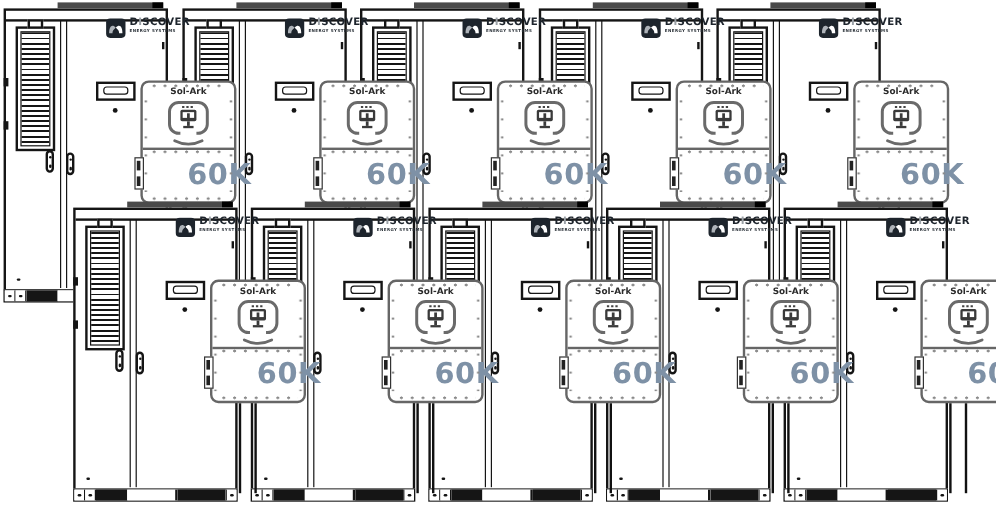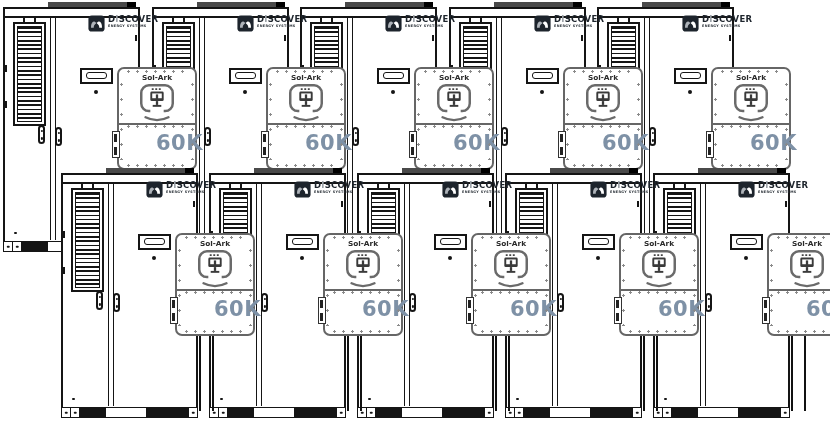--- a/index.html
+++ b/index.html
@@ -73,21 +73,21 @@
   .screws{position:absolute;background-image:radial-gradient(circle,#8a8a8a 1px,transparent 1.3px);}
   .st{left:5px;right:5px;top:1px;height:3px;background-size:9px 3px;}
   .sd{left:5px;right:5px;top:56px;height:3px;background-size:9px 3px;}
   .sb{left:5px;right:5px;bottom:1px;height:3px;background-size:9px 3px;}
   .sl{left:1px;top:8px;bottom:8px;width:3px;background-size:3px 15px;}
   .sr{right:1px;top:8px;bottom:8px;width:3px;background-size:3px 15px;}
   .inv-brand{position:absolute;left:0;right:0;top:4px;text-align:center;font-size:9px;font-weight:800;
        color:#2b2b2b;letter-spacing:0;transform:scale(.82);transform-origin:center top;}
   .emblem{position:absolute;left:50%;top:13px;transform:translateX(-50%);width:42px;height:42px;display:block;}
   .inv-div{position:absolute;left:0;right:0;top:54px;height:1.6px;background:var(--inv-line);}
-  .inv-model{position:absolute;left:0;right:0;top:62px;text-align:center;font-size:21px;font-weight:800;
+  .inv-model{position:absolute;left:0;right:0;top:62px;text-align:center;font-size:24px;font-weight:800;
        color:var(--model);letter-spacing:.5px;padding-left:37px;}
   .inv-switch{position:absolute;left:-7px;top:62px;width:8px;height:27px;border:1.5px solid #333;
        background:#fff;box-sizing:border-box;}
   .inv-switch::before{content:"";position:absolute;left:1px;top:2px;width:3px;height:8px;background:#222;}
   .inv-switch::after{content:"";position:absolute;left:1px;bottom:2px;width:3px;height:8px;background:#222;}
 
   .conduit{position:absolute;width:1.6px;background:#111;top:163px;z-index:2;}
   .c-l{left:138px;} .c-r{left:151px;}
   .row-top .conduit{height:7px;}
   .row-bottom .conduit{height:75px;}

